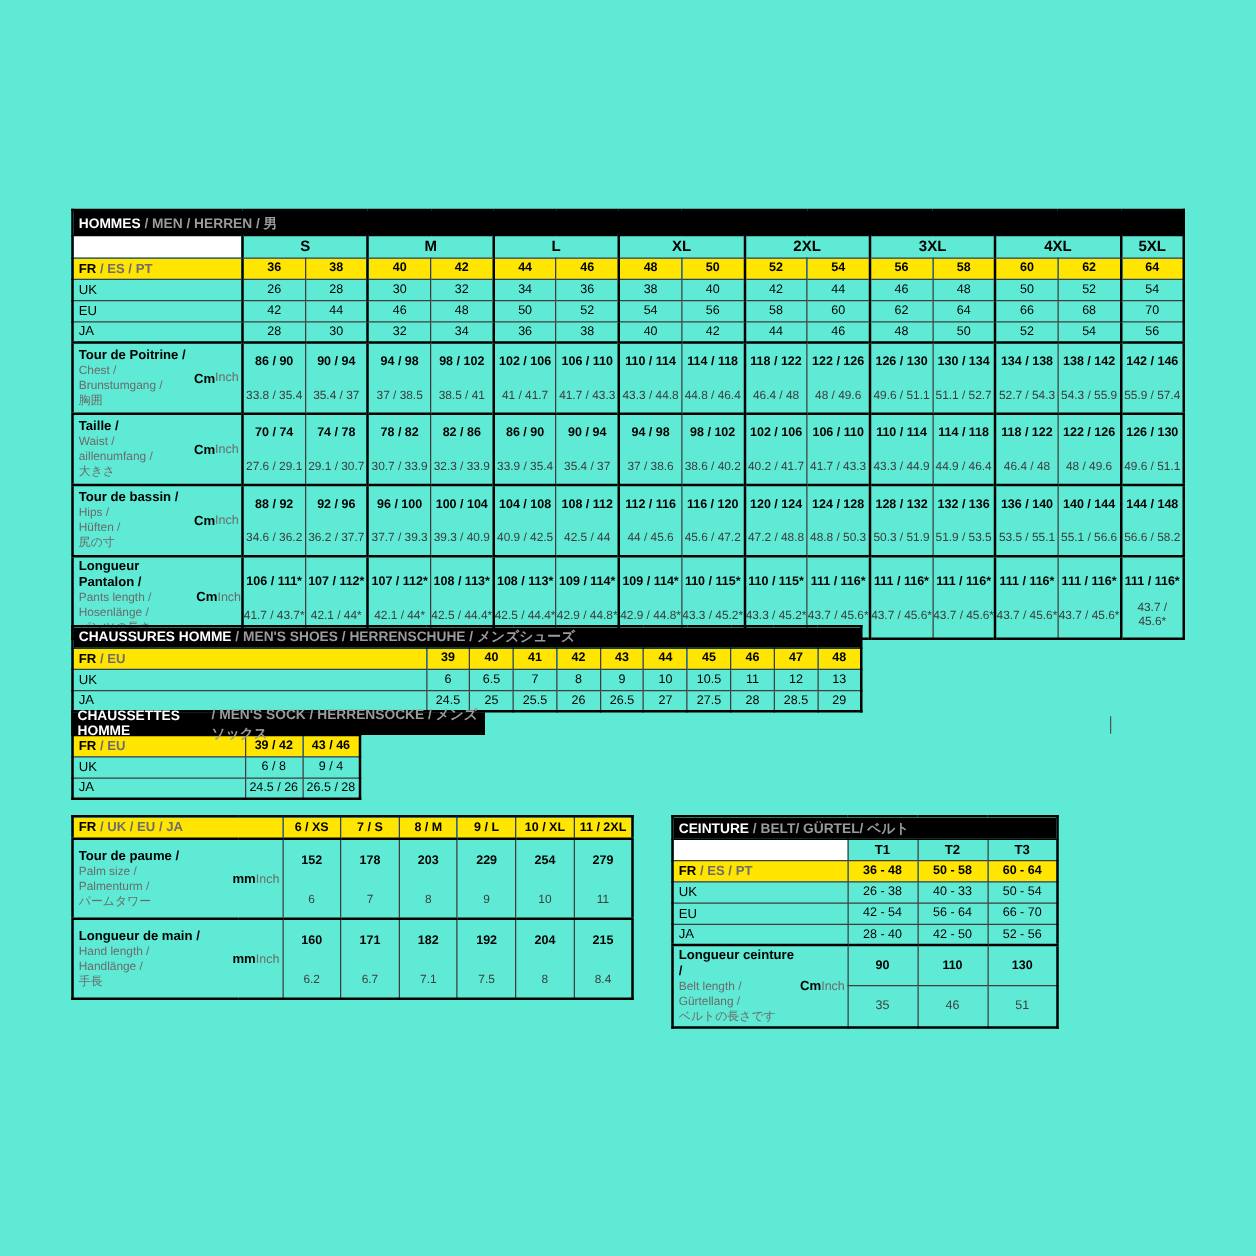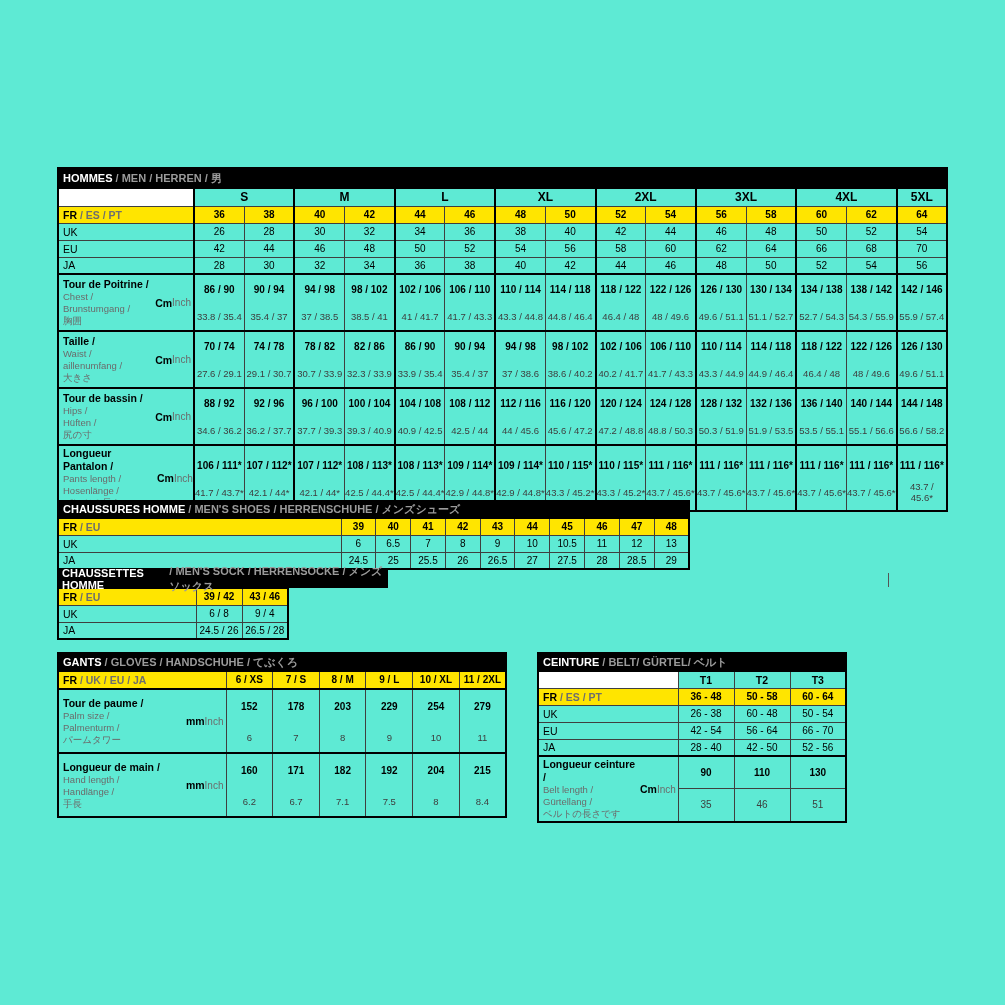--- a/index.html
+++ b/index.html
@@ -748,23 +748,20 @@
   </div>
 
   <div class="stray" style="left:888px;top:573px;"></div>
 
   <table class="abs t-gloves" style="left:57px;top:652px;width:450px;">
     <colgroup>
         <col style="width:133px;">
         <col style="width:35px;">
       </colgroup>
     <tbody>
-        <tr class="h-g">
-      <td class="bar" colspan="8"><span class="bp">GANTS</span><span class="bs"> / GLOVES / HANDSCHUHE / てぶくろ</span></td>
-    </tr>
     <tr class="h-g fr">
       <td class="lbl" colspan="2"><span>FR</span><span class="lblsec"> /  UK / EU / JA</span></td>
     <td>
             <div class="c0">6 / XS</div>
           </td>
           <td>
             <div class="c0">7 / S</div>
           </td>
           <td>
             <div class="c0">8 / M</div>
@@ -890,21 +887,21 @@
           <td>
             <div class="c0">60 - 64</div>
           </td>
         </tr>
     <tr class="h-s">
       <td class="lbl">UK</td>
     <td>
             <div class="c0">26 - 38</div>
           </td>
           <td>
-            <div class="c0">60 - 48</div>
+            <div class="c0">40 - 33</div>
           </td>
           <td>
             <div class="c0">50 - 54</div>
           </td>
         </tr>
     <tr class="h-s">
       <td class="lbl">EU</td>
     <td>
             <div class="c0">42 - 54</div>
           </td>

